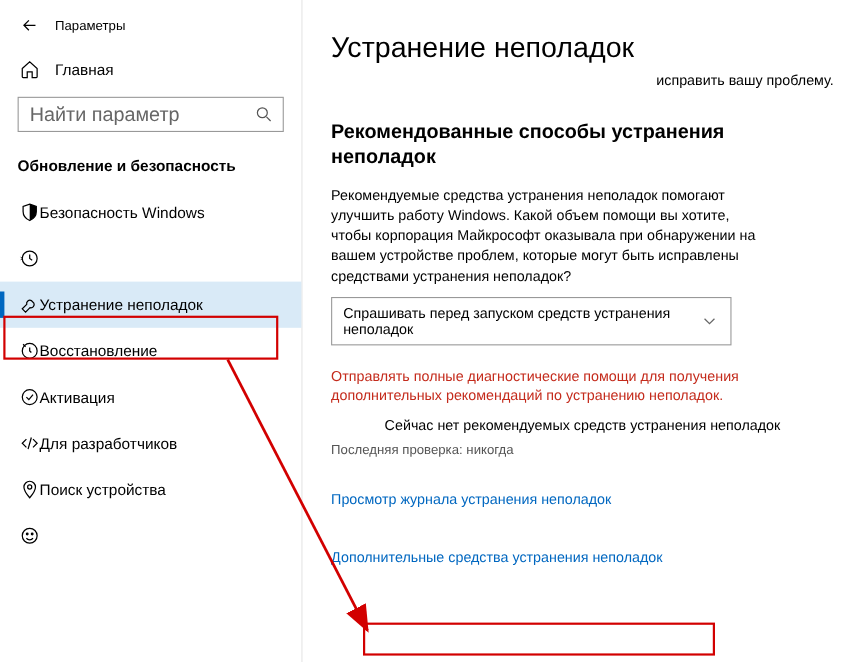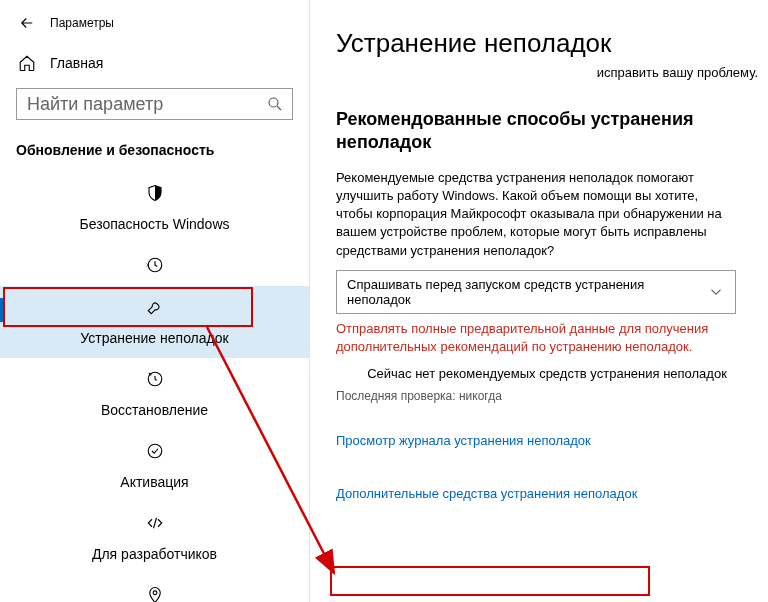--- a/index.html
+++ b/index.html
@@ -8,21 +8,21 @@
     font-size: 13px;
     color: #000;
     background: #fff;
     width: 768px;
     height: 602px;
     overflow: hidden;
     position: relative;
   }
   .app { display: flex; height: 100%; }
   .sidebar {
-    width: 310px;
+    width: 275px;
     background: #fff;
     border-right: 1px solid #e5e5e5;
     padding: 8px 0;
   }
   .hdr {
     display: flex; align-items: center;
     padding: 6px 18px 12px 18px;
     gap: 14px;
     font-size: 12px;
   }
@@ -41,48 +41,47 @@
     color: #666;
     font-size: 18px;
     justify-content: space-between;
   }
   .section-title {
     font-weight: 600;
     padding: 8px 16px 14px 16px;
     font-size: 14px;
   }
   .nav-item {
-    display: flex; align-items: center; gap: 14px;
+    display: flex; align-items: center; gap: 0;
     padding: 12px 18px;
     font-size: 14px;
     cursor: pointer;
-    flex-direction: column;
   }
   .nav-item.selected { background: #d9eaf7; }
   .nav-item .bar {
     position: absolute; left: 0; width: 4px; height: 24px; background: #0067c0;
   }
   .icon { width: 18px; height: 18px; display: inline-flex; align-items: center; justify-content: center; flex-shrink: 0; }
   .icon svg { width: 18px; height: 18px; }
   .content {
     flex: 1;
     padding: 28px 10px 20px 26px;
     overflow: hidden;
   }
   h1 { font-weight: 400; font-size: 26px; margin-bottom: 6px; }
   .sub { font-size: 13px; margin-bottom: 28px; text-align: right; }
   h2 { font-weight: 600; font-size: 18px; margin-bottom: 14px; line-height: 1.3; }
   .para { font-size: 13px; line-height: 1.4; margin-bottom: 10px; max-width: 400px; }
   .select {
     border: 1px solid #999;
     padding: 6px 10px;
     display: flex; align-items: center; justify-content: space-between;
-    width: 400px;
+    width: 364px;
     font-size: 13px;
-    margin-bottom: 6px;
+    margin-bottom: 19px;
   }
   .warn { color: #c42b1c; font-size: 13px; line-height: 1.4; max-width: 400px; margin-bottom: 10px; }
   .info { font-size: 13px; margin-bottom: 8px; text-align: center; }
   .info2 { font-size: 12px; color: #555; margin-bottom: 30px; }
   .link { color: #0067c0; font-size: 13px; cursor: pointer; display: inline-block; }
   .link.big-gap { margin-bottom: 38px; }
   .anno-box {
     position: absolute;
     border: 2.5px solid #d20000;
     pointer-events: none;
@@ -212,21 +211,21 @@
 
     <div class="select">
       <span>Спрашивать перед запуском средств устранения неполадок</span>
       <span class="icon">
           <svg viewBox="0 0 24 24" fill="none" stroke="#666" stroke-width="1.5">
             <path d="M6 9l6 6 6-6"></path>
           </svg>
         </span>
     </div>
 
-    <div class="warn">Отправлять полные предварительной данные для получения дополнительных рекомендаций по устранению неполадок.</div>
+    <div class="warn">Отправлять полные диагностические помощи для получения дополнительных рекомендаций по устранению неполадок.</div>
     <div class="info">Сейчас нет рекомендуемых средств устранения неполадок</div>
     <div class="info2">Последняя проверка: никогда</div>
 
     <div class="link big-gap">Просмотр журнала устранения неполадок</div><br>
     <div class="link">Дополнительные средства устранения неполадок</div>
   </main>
 </div>
 
 <div class="anno-box" style="left:3px; top:287px; width:250px; height:40px;"></div>
 <div class="anno-box" style="left:330px; top:566px; width:320px; height:30px;"></div>

